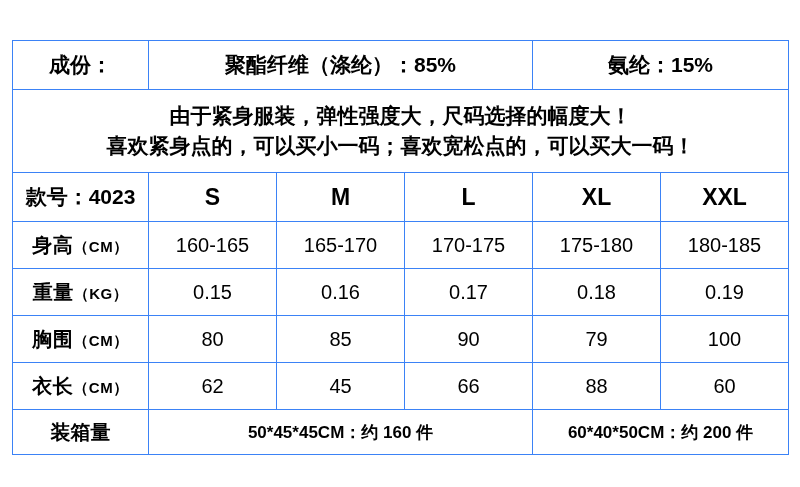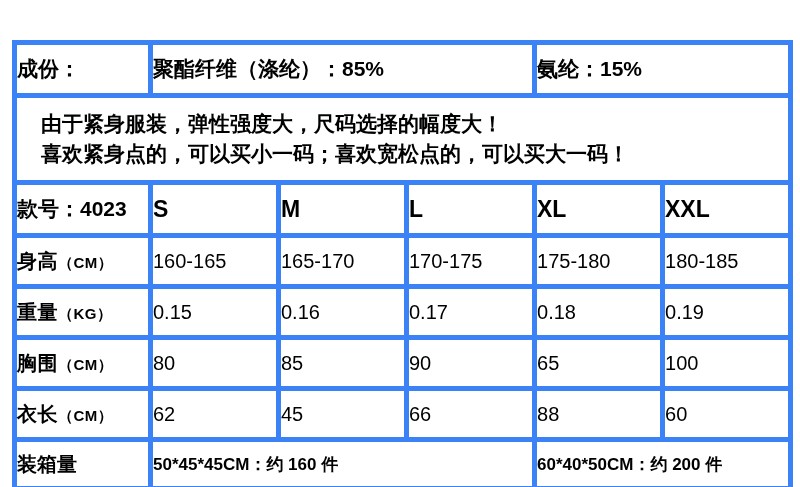--- a/index.html
+++ b/index.html
@@ -22,22 +22,22 @@
     box-sizing: border-box;
     padding: 40px 12px 10px 12px;
   }
   table.spec {
     width: 776px;
     border-collapse: collapse;
     table-layout: fixed;
     margin: 0 auto;
   }
   table.spec td {
-    border: 5px solid #3b82f6;
-    text-align: left;
+    border: 1px solid #3b82f6;
+    text-align: center;
     vertical-align: middle;
     padding: 0;
     background: #ffffff;
   }
   .row-compose td {
     height: 48px;
     font-size: 21px;
     font-weight: bold;
   }
   .cell-label {
@@ -137,21 +137,21 @@
         <td>0.17</td>
         <td>0.18</td>
         <td>0.19</td>
       </tr>
 
       <tr class="data-row">
         <td class="hdr"><span>胸围</span><span class="unit">（CM）</span></td>
         <td>80</td>
         <td>85</td>
         <td>90</td>
-        <td>65</td>
+        <td>79</td>
         <td>100</td>
       </tr>
 
       <tr class="data-row">
         <td class="hdr"><span>衣长</span><span class="unit">（CM）</span></td>
         <td>62</td>
         <td>45</td>
         <td>66</td>
         <td>88</td>
         <td>60</td>

